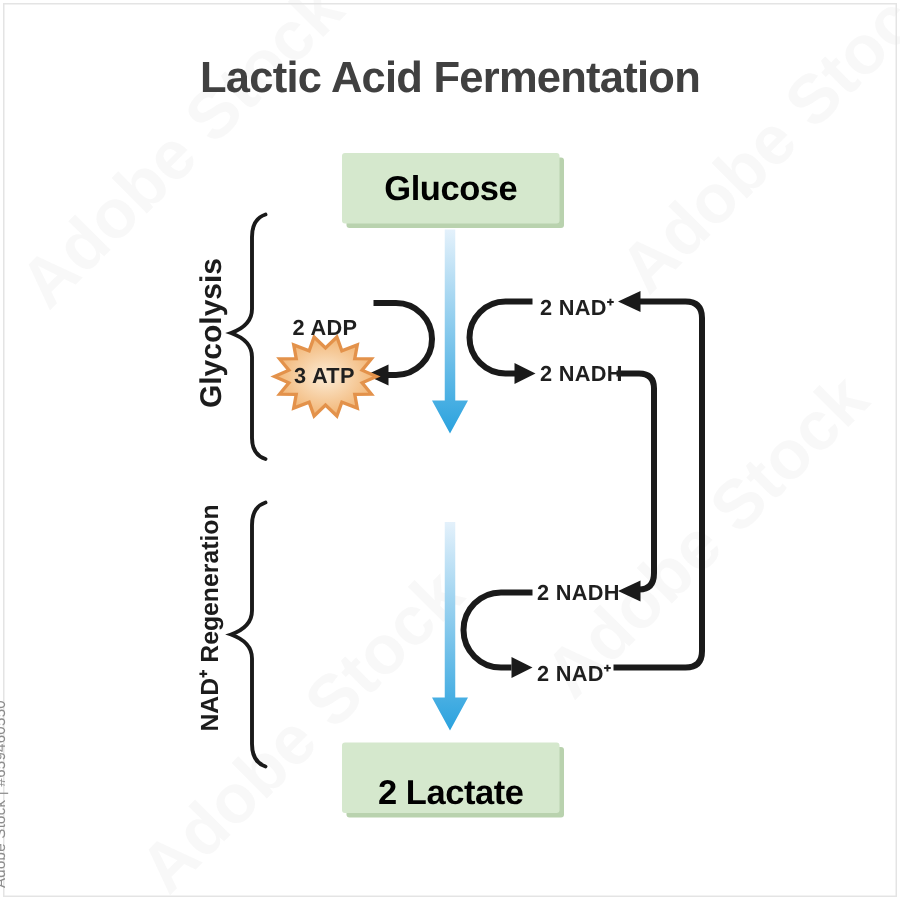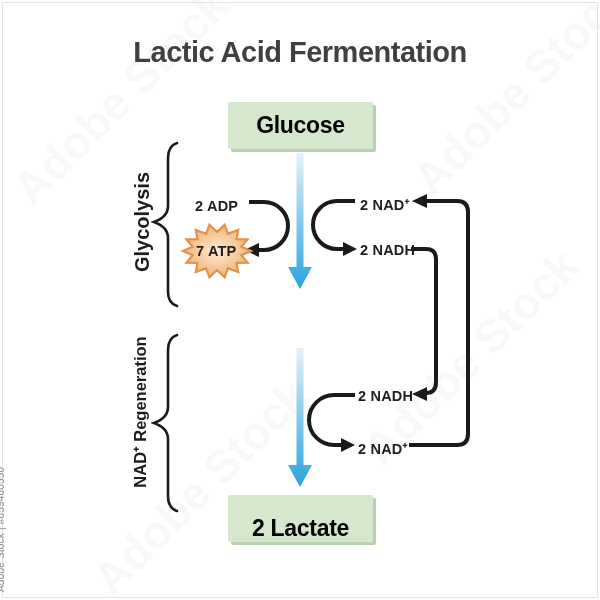--- a/index.html
+++ b/index.html
@@ -99,22 +99,22 @@
 
     <path d="M409,445 L457,445 Q468,445 468,434 L468,212 Q468,201 457,201 L426,201" fill="none" stroke="#1a1a1a" stroke-width="4"></path>
     <polygon fill="#1a1a1a" points="412,201 427,194 427,208"></polygon>
 
     <polygon fill="url(#starGrad)" stroke="#e3924b" stroke-width="2.2" stroke-linejoin="miter" points="251,251 241.4,255.2 247.6,262.7 236.5,262.9 238.2,272.1 227.9,268.1 224.6,277.3 217,270 209.4,277.3 206.1,268.1 195.8,272.1 197.5,262.9 186.4,262.7 192.6,255.2 183,251 192.6,246.8 186.4,239.3 197.5,239.1 195.8,229.9 206.1,233.9 209.4,224.7 217,232 224.6,224.7 227.9,233.9 238.2,229.9 236.5,239.1 247.6,239.3 241.4,246.8"></polygon>
 
     <path d="M177,143 Q168,146 168,158 L168,206 Q168,217 154,222 Q168,227 168,238 L168,292 Q168,303 177,306" fill="none" stroke="#1a1a1a" stroke-width="2.6" stroke-linecap="round"></path>
     <path d="M177,335 Q168,338 168,350 L168,407 Q168,418 154,423 Q168,428 168,439 L168,496 Q168,508 177,511" fill="none" stroke="#1a1a1a" stroke-width="2.6" stroke-linecap="round"></path>
   </svg>
 
-  <span class="cof" style="left:195px;top:198px;">2 ADP</span>
-  <span class="cof" style="left:196px;top:243px;">7 ATP</span>
+  <span class="cof" style="left:195px;top:211px;">2 ADP</span>
+  <span class="cof" style="left:196px;top:243px;">3 ATP</span>
   <span class="cof" style="left:360px;top:194px;">2 NAD⁺</span>
   <span class="cof" style="left:360px;top:242px;">2 NADH</span>
   <span class="cof" style="left:358px;top:388px;">2 NADH</span>
   <span class="cof" style="left:358px;top:438px;">2 NAD⁺</span>
 
   <span class="side-label" id="label-glycolysis">Glycolysis</span>
   <span class="side-label" id="label-nadregen">NAD⁺ Regeneration</span>
 
   <span class="credit">Adobe Stock | #659460550</span>
 

